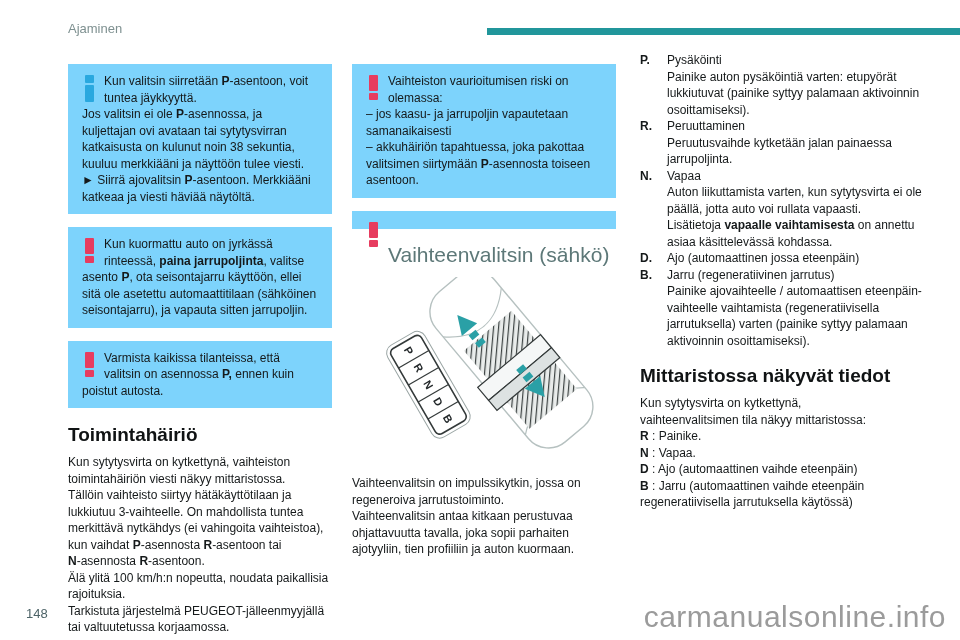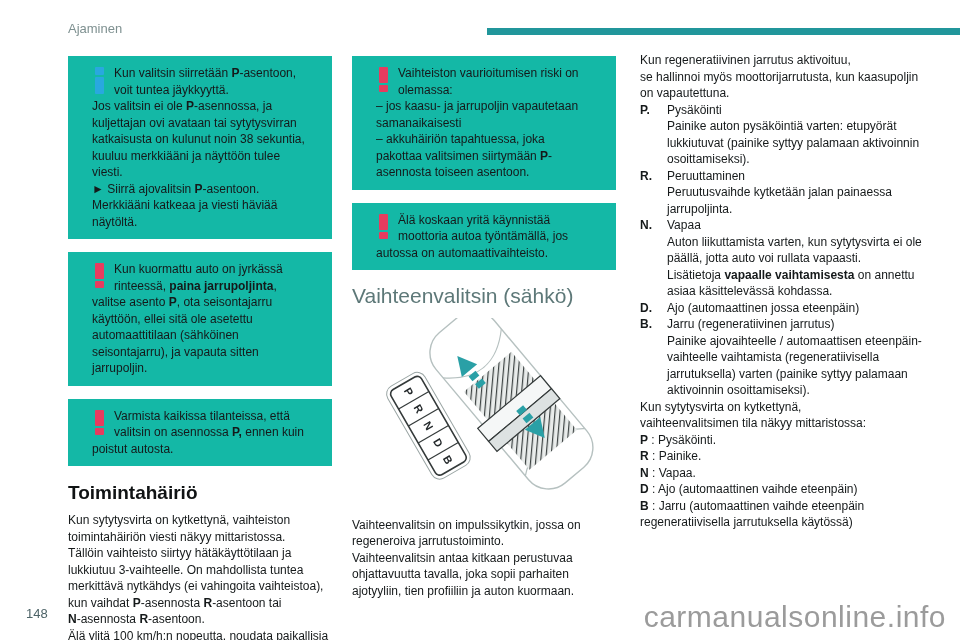--- a/index.html
+++ b/index.html
@@ -7,21 +7,21 @@
     width:960px;height:640px;position:relative;background:#ffffff;
     font-family:"Liberation Sans",sans-serif;color:#15191a;overflow:hidden;
     -webkit-font-smoothing:antialiased;
   }
   .page-header{position:absolute;left:68px;top:21px;font-size:13px;color:#7e9090;}
   .teal-bar{position:absolute;left:487px;right:0;top:28px;height:7px;background:#21969b;}
   .col{position:absolute;top:52px;font-size:12px;line-height:16.5px;}
   #col1{left:68px;width:264px;}
   #col2{left:352px;width:264px;}
   #col3{left:640px;width:293px;}
-  .box{background:#14b8a6;padding:9px 24px;margin:4px 0 13px 0;}
+  .box{background:#7dd3fc;padding:9px 14px;margin:12px 0 13px 0;}
   .rich{white-space:pre-line;}
   .b{font-weight:700;}
   .ic{float:left;width:10px;margin:2px 9px 2px 3px;}
   .ic span{display:block;border-radius:1px;}
   .ic-info .dot{width:9px;height:8px;background:#29a8df;margin-bottom:2px;}
   .ic-info .stem{width:9px;height:17px;background:#29a8df;}
   .ic-warn .stem{width:9px;height:16px;background:#e73c5f;margin-bottom:2px;}
   .ic-warn .dot{width:9px;height:7px;background:#e73c5f;}
   h2.black{font-size:19px;font-weight:700;color:#101314;margin:16px 0 8px 0;line-height:22px;}
   h2.teal{font-size:21px;font-weight:400;color:#5d7878;margin:14px 0 6px 0;line-height:24px;}
@@ -59,21 +59,21 @@
 Tarkistuta järjestelmä PEUGEOT-jälleenmyyjällä tai valtuutetussa korjaamossa.</span></div>
 </div>
 
 <div class="col" id="col2">
   <div class="box">
     <div class="rich"><span class="ic ic-warn"><span class="stem"></span><span class="dot"></span></span><span>Vaihteiston vaurioitumisen riski on olemassa:
 – jos kaasu- ja jarrupoljin vapautetaan samanaikaisesti
 – akkuhäiriön tapahtuessa, joka pakottaa valitsimen siirtymään </span><span class="b">P</span><span>-asennosta toiseen asentoon.</span></div>
   </div>
   <div class="box">
-    <div class="rich"><span class="ic ic-warn"><span class="stem"></span><span class="dot"></span></span><span>Älä koskaan yritä käynnistää moottoria autoa työntämällä, jos autossa on automaattivaihteisto.</span></div>
+    <div class="rich"><span class="ic ic-warn"><span class="stem"></span><span class="dot"></span></span></div>
   </div>
   <h2 class="teal">Vaihteenvalitsin (sähkö)</h2>
 
   <svg class="diagram" width="263" height="182" viewBox="0 0 263 182">
     <defs>
       <pattern id="hatch" width="5" height="5" patternUnits="userSpaceOnUse" patternTransform="rotate(45)">
         <rect width="5" height="5" fill="#e9eceb"></rect>
         <line x1="0" y1="0" x2="0" y2="5" stroke="#3c4242" stroke-width="2.4"></line>
       </pattern>
     </defs>
@@ -113,22 +113,20 @@
         <text x="76.5" y="151.2" transform="rotate(90 76.5 147.2)">B</text>
       </g>
     </g>
   </svg>
 
   <div class="rich"><span>Vaihteenvalitsin on impulssikytkin, jossa on regeneroiva jarrutustoiminto.
 Vaihteenvalitsin antaa kitkaan perustuvaa ohjattavuutta tavalla, joka sopii parhaiten ajotyyliin, tien profiiliin ja auton kuormaan.</span></div>
 </div>
 
 <div class="col" id="col3">
-  <div class="rich"><span>Kun regeneratiivinen jarrutus aktivoituu,
-se hallinnoi myös moottorijarrutusta, kun kaasupoljin on vapautettuna.</span></div>
 
   <div class="gear">
     <span class="gl">P.</span>
     <span class="gt">Pysäköinti</span>
     <div class="gd"><span>Painike auton pysäköintiä varten: etupyörät lukkiutuvat (painike syttyy palamaan aktivoinnin osoittamiseksi).</span></div>
   </div>
   <div class="gear">
     <span class="gl">R.</span>
     <span class="gt">Peruuttaminen</span>
     <div class="gd"><span>Peruutusvaihde kytketään jalan painaessa jarrupoljinta.</span></div>
@@ -143,23 +141,23 @@
     <span class="gl">D.</span>
     <span class="gt">Ajo (automaattinen jossa eteenpäin)</span>
     <div class="gd"></div>
   </div>
   <div class="gear">
     <span class="gl">B.</span>
     <span class="gt">Jarru (regeneratiivinen jarrutus)</span>
     <div class="gd"><span>Painike ajovaihteelle / automaattisen eteenpäin-vaihteelle vaihtamista (regeneratiivisella jarrutuksella) varten (painike syttyy palamaan aktivoinnin osoittamiseksi).</span></div>
   </div>
 
+  <h2 class="black">Mittaristossa näkyvät tiedot</h2>
   <div class="rich"><span>Kun sytytysvirta on kytkettynä,
 vaihteenvalitsimen tila näkyy mittaristossa:</span></div>
-  <div class="status-line"><span class="b">P</span><span> : Pysäköinti.</span></div>
   <div class="status-line"><span class="b">R</span><span> : Painike.</span></div>
   <div class="status-line"><span class="b">N</span><span> : Vapaa.</span></div>
   <div class="status-line"><span class="b">D</span><span> : Ajo (automaattinen vaihde eteenpäin)</span></div>
   <div class="status-line"><span class="b">B</span><span> : Jarru (automaattinen vaihde eteenpäin regeneratiivisella jarrutuksella käytössä)</span></div>
 </div>
 
 <div class="page-num">148</div>
 <div class="watermark">carmanualsonline.info</div>
 
 </body></html>

